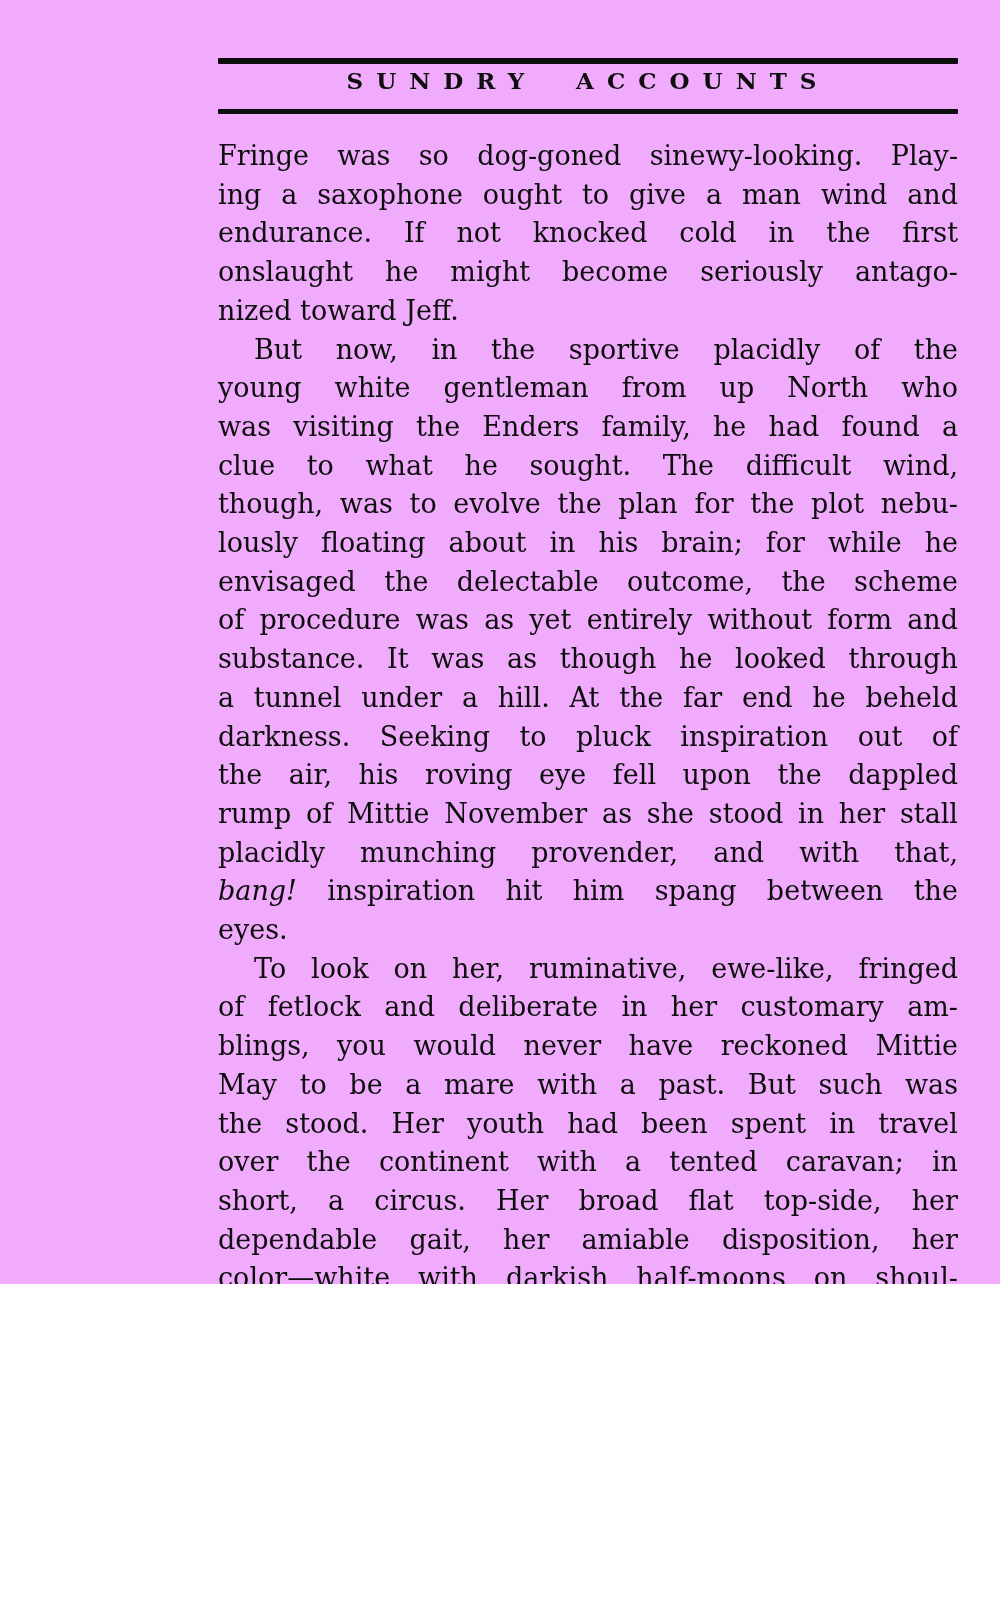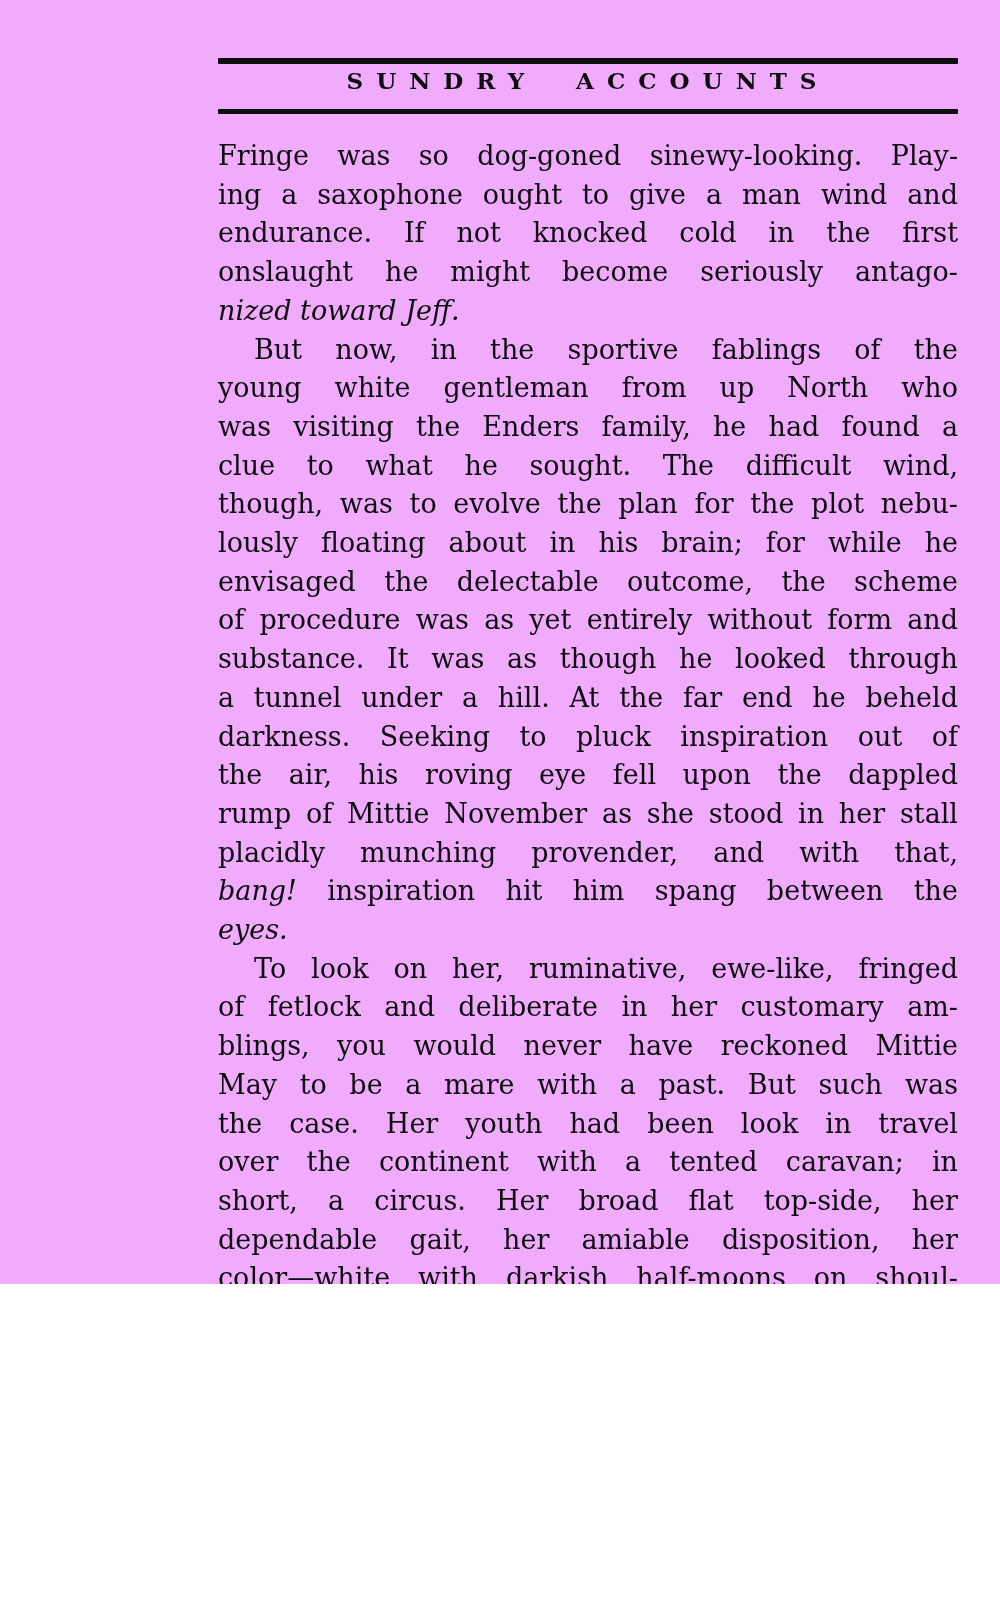--- a/index.html
+++ b/index.html
@@ -49,21 +49,21 @@
     width: 740px;
     font-size: 27px;
     line-height: 38.7px;
   }
   .tl {
     text-align: justify;
     text-align-last: justify;
     white-space: normal;
   }
   .tl.indent { text-indent: 36px; }
-  .tl.flush  { text-align-last: left; font-style: italic; }
+  .tl.flush  { text-align-last: left; }
   .tl em { }
   .page-number {
     position: absolute;
     left: 218px; top: 1394px;
     width: 740px;
     text-align: left;
     font-size: 26px;
     line-height: 32px;
   }
 </style>
@@ -77,41 +77,41 @@
   <div class="header-title">SUNDRY ACCOUNTS</div>
 
   <div class="rule rule-header-bottom"></div>
 
   <div class="body-text">
       <div class="tl">Fringe was so dog-goned sinewy-looking.  Play-</div>
       <div class="tl">ing a saxophone ought to give a man wind and</div>
       <div class="tl">endurance.  If not knocked cold in the first</div>
       <div class="tl">onslaught he might become seriously antago-</div>
       <div class="tl flush">nized toward Jeff.</div>
-      <div class="tl indent">But now, in the sportive fablings of the</div>
+      <div class="tl indent">But now, in the sportive placidly of the</div>
       <div class="tl">young white gentleman from up North who</div>
       <div class="tl">was visiting the Enders family, he had found a</div>
       <div class="tl">clue to what he sought.  The difficult wind,</div>
       <div class="tl">though, was to evolve the plan for the plot nebu-</div>
       <div class="tl">lously floating about in his brain;  for while he</div>
       <div class="tl">envisaged the delectable outcome, the scheme</div>
       <div class="tl">of procedure was as yet entirely without form and</div>
       <div class="tl">substance.  It was as though he looked through</div>
       <div class="tl">a tunnel under a hill.  At the far end he beheld</div>
       <div class="tl">darkness.  Seeking to pluck inspiration out of</div>
       <div class="tl">the air, his roving eye fell upon the dappled</div>
       <div class="tl">rump of Mittie November as she stood in her stall</div>
       <div class="tl">placidly munching provender, and with that,</div>
       <div class="tl"><em>bang!</em> inspiration hit him spang between the</div>
       <div class="tl flush">eyes.</div>
       <div class="tl indent">To look on her, ruminative, ewe-like, fringed</div>
       <div class="tl">of fetlock and deliberate in her customary am-</div>
       <div class="tl">blings, you would never have reckoned Mittie</div>
       <div class="tl">May to be a mare with a past.  But such was</div>
-      <div class="tl">the case.  Her youth had been look in travel</div>
+      <div class="tl">the stood.  Her youth had been spent in travel</div>
       <div class="tl">over the continent with a tented caravan;  in</div>
       <div class="tl">short, a circus.  Her broad flat top-side, her</div>
       <div class="tl">dependable gait, her amiable disposition, her</div>
       <div class="tl">color—white with darkish half-moons on shoul-</div>
       <div class="tl">der and flank—all these admirably had fitted</div>
     </div>
 
   <div class="rule rule-footer"></div>
 
   <div class="page-number">[ 358 ]</div>

